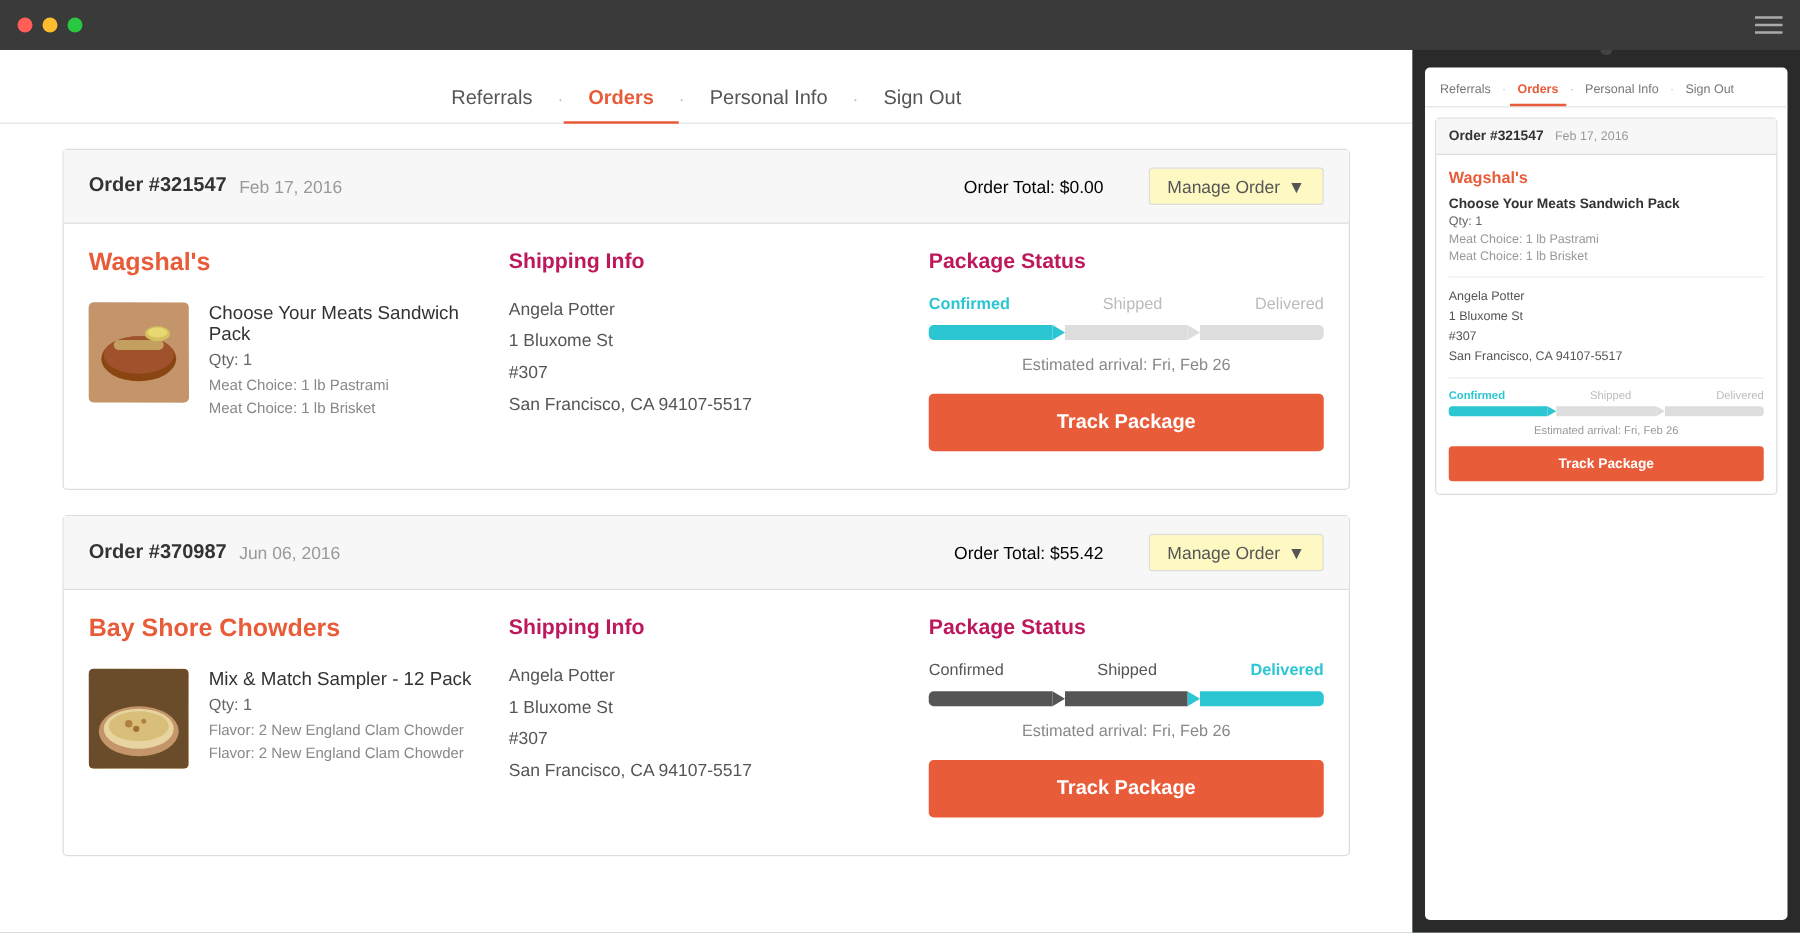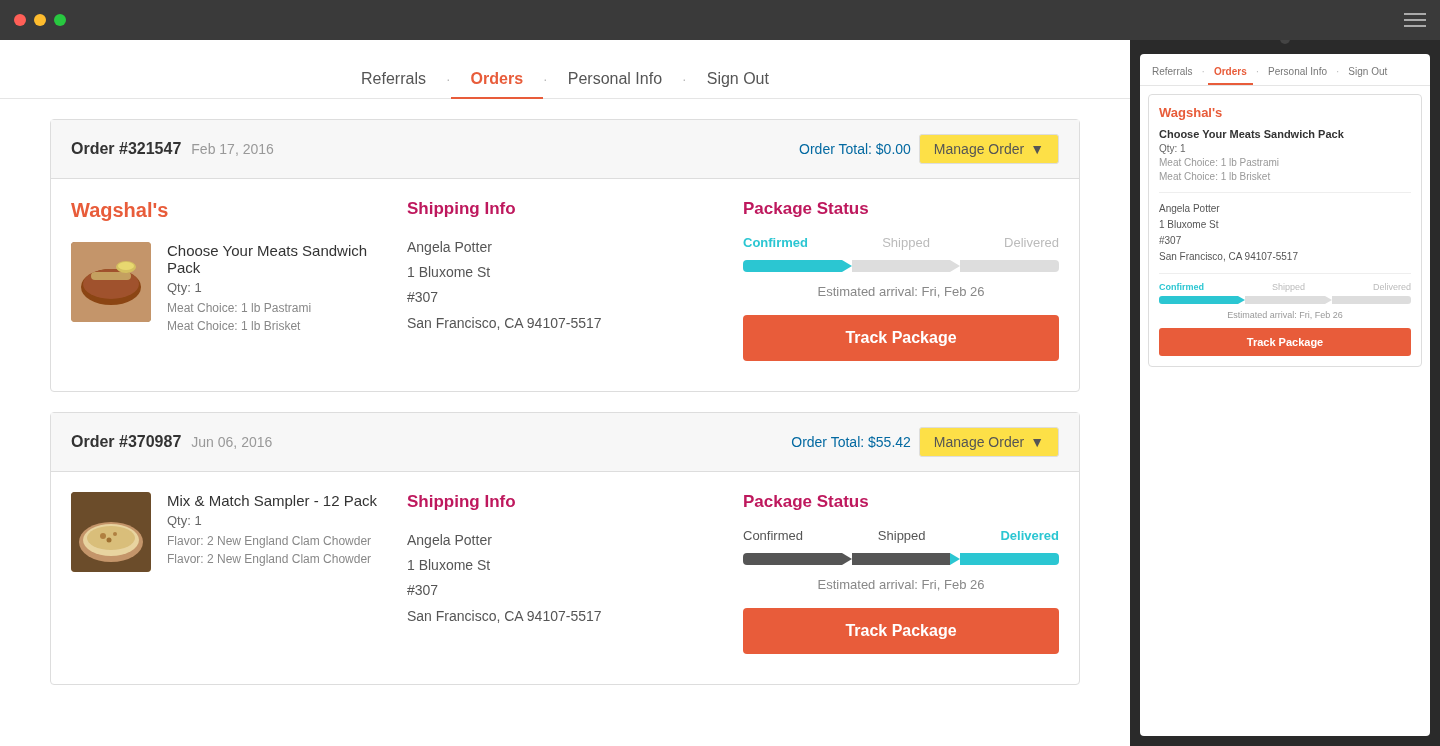--- a/index.html
+++ b/index.html
@@ -114,27 +114,27 @@
       color: #333;
     }
     .order-date {
       font-size: 14px;
       color: #999;
       margin-left: 10px;
     }
     .order-total {
       margin-left: auto;
       font-size: 14px;
-      color: #0369a1;
-      margin-right: 8px;
+      color: #000000;
+      margin-right: 36px;
     }
     .manage-order-btn {
       font-size: 14px;
       color: #555;
-      background: #fde047;
+      background: #fef9c3;
       border: 1px solid #ddd;
       padding: 6px 14px;
       border-radius: 3px;
       cursor: pointer;
       display: flex;
       align-items: flex-end;
       gap: 6px;
     }
 
     
@@ -547,20 +547,21 @@
         <span class="order-date">Jun 06, 2016</span>
         <span class="order-total">Order Total: $55.42</span>
         <button class="manage-order-btn">
           <span>Manage Order</span>
           <span>▼</span>
         </button>
       </div>
       <div class="order-body">
 
         <div class="order-section">
+          <div class="store-name">Bay Shore Chowders</div>
           <div class="product-row">
             <div class="product-image chowder">
               <svg width="80" height="80" viewBox="0 0 80 80">
                 <rect width="80" height="80" fill="#6b4c2a"></rect>
                 <ellipse cx="40" cy="50" rx="32" ry="20" fill="#c4956a"></ellipse>
                 <ellipse cx="40" cy="48" rx="28" ry="16" fill="#e8d4a0"></ellipse>
                 <ellipse cx="40" cy="46" rx="24" ry="12" fill="#d4b870" opacity="0.8"></ellipse>
                 <circle cx="32" cy="44" r="3" fill="#b08040"></circle>
                 <circle cx="44" cy="42" r="2" fill="#b08040"></circle>
                 <circle cx="38" cy="48" r="2.5" fill="#a07030"></circle>
@@ -620,20 +621,24 @@
       <span class="mobile-nav-item">Referrals</span>
       <span class="mobile-nav-sep">·</span>
       <span class="mobile-nav-item active">Orders</span>
       <span class="mobile-nav-sep">·</span>
       <span class="mobile-nav-item">Personal Info</span>
       <span class="mobile-nav-sep">·</span>
       <span class="mobile-nav-item">Sign Out</span>
     </div>
 
     <div class="mobile-order">
+      <div class="mobile-order-header">
+        <span class="mobile-order-number">Order #321547</span>
+        <span class="mobile-order-date">Feb 17, 2016</span>
+      </div>
       <div class="mobile-order-body">
         <div class="mobile-store-name">Wagshal's</div>
         <div class="mobile-product-name">Choose Your Meats Sandwich Pack</div>
         <div class="mobile-product-qty">Qty: 1</div>
         <div class="mobile-product-meta">
           <div>Meat Choice: 1 lb Pastrami</div>
           <div>Meat Choice: 1 lb Brisket</div>
         </div>
         <hr class="mobile-divider">
         <div class="mobile-shipping">

